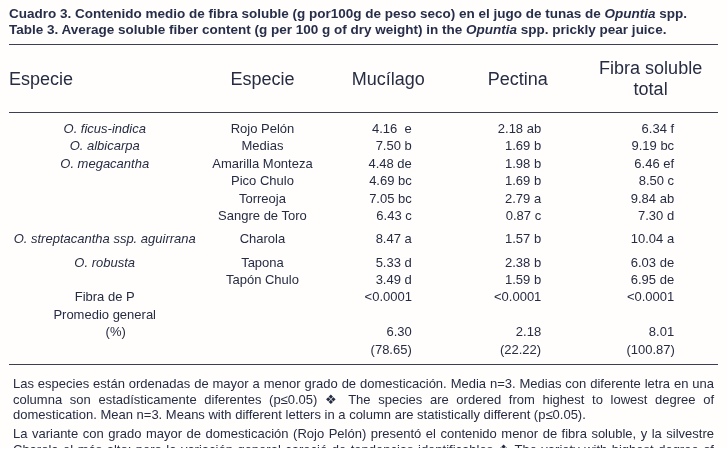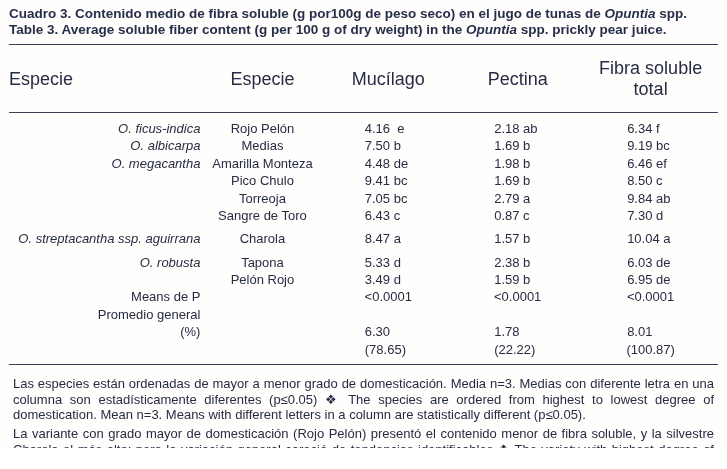--- a/index.html
+++ b/index.html
@@ -39,24 +39,24 @@
   thead th.left { text-align: left; }
   tbody td {
     font-size: 13px;
     line-height: 14.6px;
     padding: 1.4px 0;
     text-align: center;
     vertical-align: top;
   }
   tbody tr.first td { padding-top: 9px; }
   tbody tr.last td  { padding-bottom: 7px; }
-  td.sp { text-align: right; }
+  td.sp { text-align: center; }
   td.sp.italic { font-style: italic; }
   td.sp.indent { padding-left: 22px; }
-  .val { display: inline-block; min-width: 47px; text-align: left; white-space: pre; }
+  .val { display: inline-block; min-width: 47px; text-align: right; white-space: pre; }
   tr.spacer td { padding: 0; height: 6px; line-height: 6px; font-size: 1px; }
   .table-wrap { border-bottom: 1.2px solid #3a3f52; }
   
   .footnotes { padding-top: 7px; font-size: 13px; line-height: 15.4px; text-align: justify; }
   .footnotes p { margin: 4px; }
 </style>
 </head>
 <body>
 
 <div class="page">
@@ -102,21 +102,21 @@
         <tr>
           <td class="sp italic">O. megacantha</td>
           <td>Amarilla Monteza</td>
           <td><span class="val">4.48 de</span></td>
           <td><span class="val">1.98 b</span></td>
           <td><span class="val">6.46 ef</span></td>
         </tr>
         <tr>
           <td class="sp italic"></td>
           <td>Pico Chulo</td>
-          <td><span class="val">9.41 bc</span></td>
+          <td><span class="val">4.69 bc</span></td>
           <td><span class="val">1.69 b</span></td>
           <td><span class="val">8.50 c</span></td>
         </tr>
         <tr>
           <td class="sp italic"></td>
           <td>Torreoja</td>
           <td><span class="val">7.05 bc</span></td>
           <td><span class="val">2.79 a</span></td>
           <td><span class="val">9.84 ab</span></td>
         </tr>
@@ -142,44 +142,44 @@
           </tr>
         <tr>
           <td class="sp italic">O. robusta</td>
           <td>Tapona</td>
           <td><span class="val">5.33 d</span></td>
           <td><span class="val">2.38 b</span></td>
           <td><span class="val">6.03 de</span></td>
         </tr>
         <tr>
           <td class="sp italic"></td>
-          <td>Pelón Rojo</td>
+          <td>Tapón Chulo</td>
           <td><span class="val">3.49 d</span></td>
           <td><span class="val">1.59 b</span></td>
           <td><span class="val">6.95 de</span></td>
         </tr>
         <tr>
-          <td class="sp">Means de P</td>
+          <td class="sp">Fibra de P</td>
           <td></td>
           <td><span class="val">&lt;0.0001</span></td>
           <td><span class="val">&lt;0.0001</span></td>
           <td><span class="val">&lt;0.0001</span></td>
         </tr>
         <tr>
           <td class="sp">Promedio general</td>
           <td></td>
           <td><span class="val"></span></td>
           <td><span class="val"></span></td>
           <td><span class="val"></span></td>
         </tr>
         <tr>
           <td class="sp indent">(%)</td>
           <td></td>
           <td><span class="val">6.30</span></td>
-          <td><span class="val">1.78</span></td>
+          <td><span class="val">2.18</span></td>
           <td><span class="val">8.01</span></td>
         </tr>
         <tr class="last">
           <td class="sp"></td>
           <td></td>
           <td><span class="val">(78.65)</span></td>
           <td><span class="val">(22.22)</span></td>
           <td><span class="val">(100.87)</span></td>
         </tr>
       </tbody>

